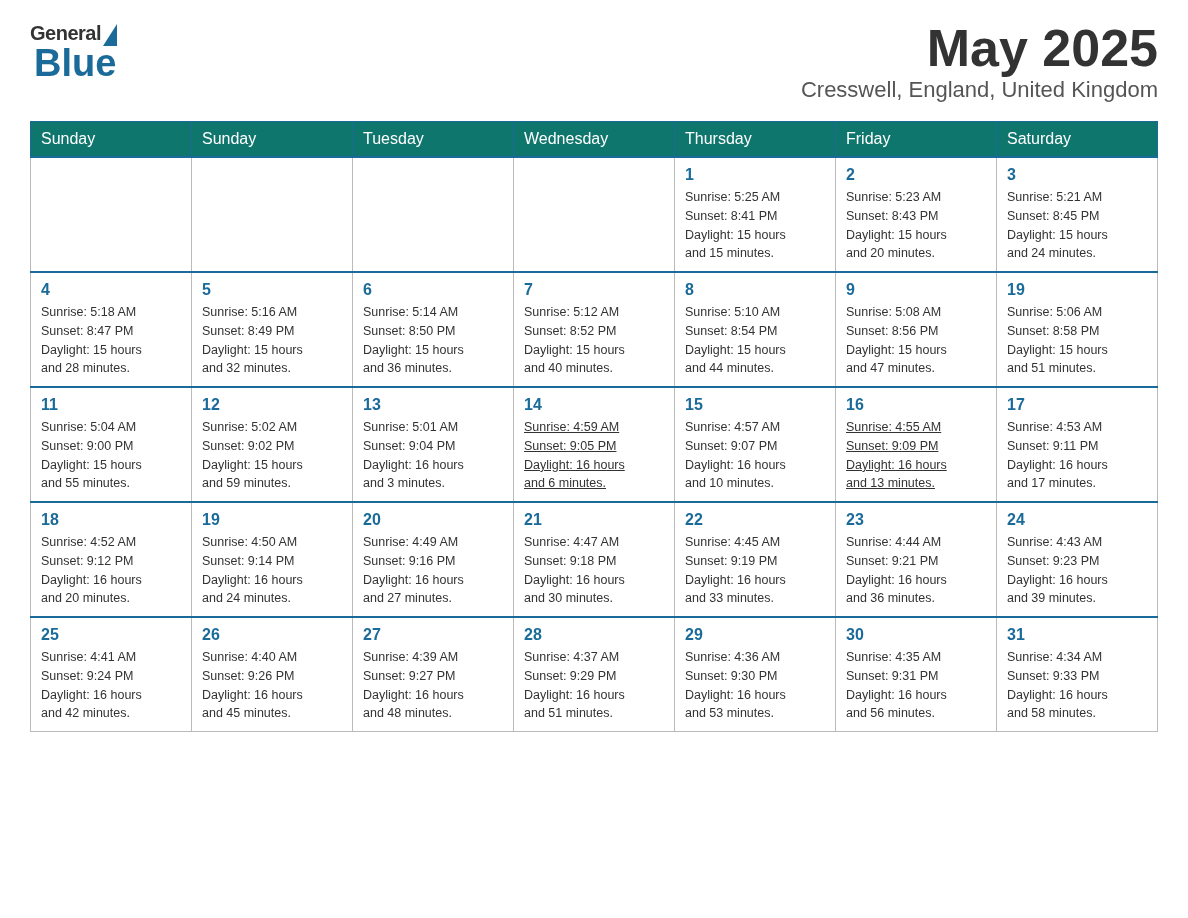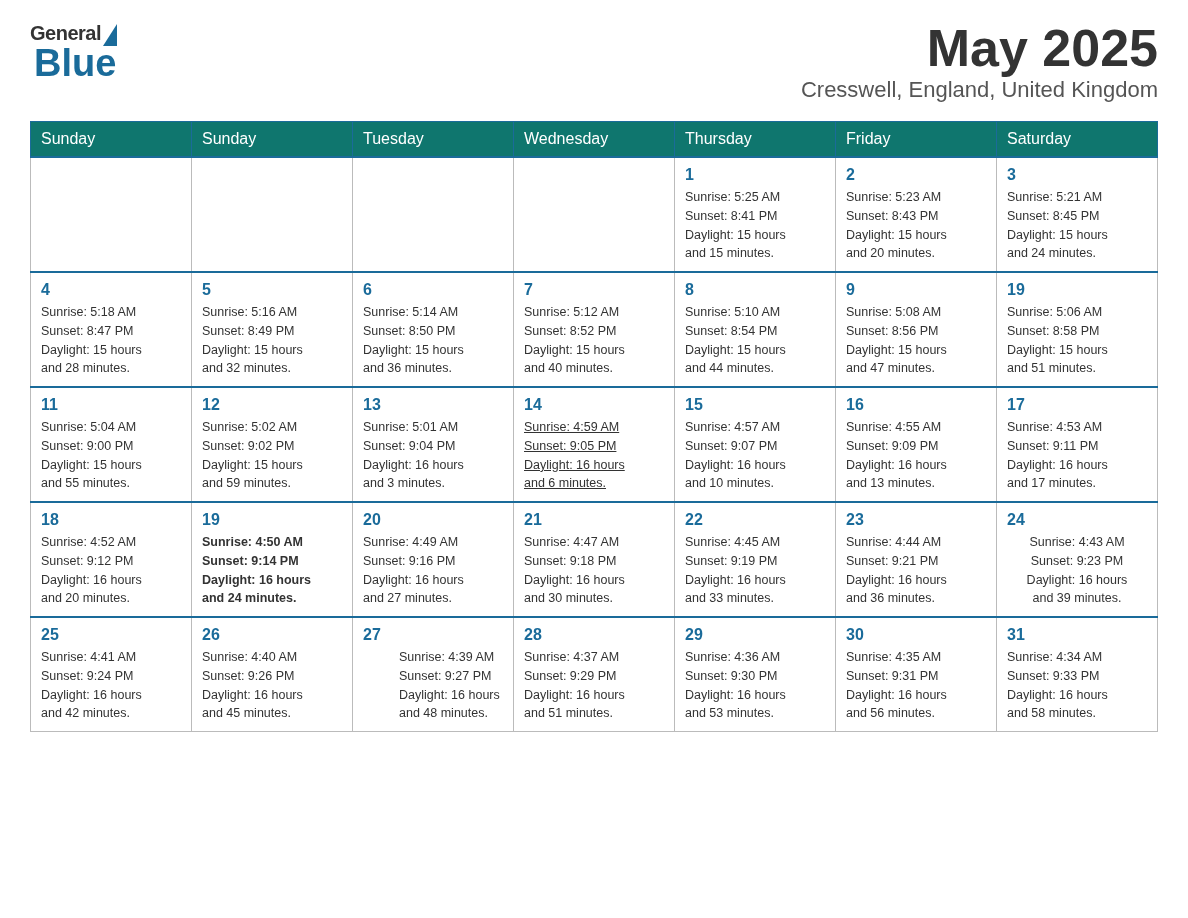--- a/index.html
+++ b/index.html
@@ -238,21 +238,21 @@
         </td>
         <td>
           <span class="day-num">15</span>
           <div class="day-info" style="white-space: pre-line;">Sunrise: 4:57 AM
 Sunset: 9:07 PM
 Daylight: 16 hours
 and 10 minutes.</div>
         </td>
         <td>
           <span class="day-num">16</span>
-          <div class="day-info" style="white-space: pre-line;">Sunrise: 4:55 AM
+          <div class="day-info" style="white-space: pre-line; text-decoration: underline;">Sunrise: 4:55 AM
 Sunset: 9:09 PM
 Daylight: 16 hours
 and 13 minutes.</div>
         </td>
         <td>
           <span class="day-num">17</span>
           <div class="day-info" style="white-space: pre-line;">Sunrise: 4:53 AM
 Sunset: 9:11 PM
 Daylight: 16 hours
 and 17 minutes.</div>
@@ -261,21 +261,21 @@
       <tr class="week-row">
         <td>
           <span class="day-num">18</span>
           <div class="day-info" style="white-space: pre-line;">Sunrise: 4:52 AM
 Sunset: 9:12 PM
 Daylight: 16 hours
 and 20 minutes.</div>
         </td>
         <td>
           <span class="day-num">19</span>
-          <div class="day-info" style="white-space: pre-line; font-weight: bold;">Sunrise: 4:50 AM
+          <div class="day-info" style="white-space: pre-line;">Sunrise: 4:50 AM
 Sunset: 9:14 PM
 Daylight: 16 hours
 and 24 minutes.</div>
         </td>
         <td>
           <span class="day-num">20</span>
           <div class="day-info" style="white-space: pre-line;">Sunrise: 4:49 AM
 Sunset: 9:16 PM
 Daylight: 16 hours
 and 27 minutes.</div>
@@ -296,21 +296,21 @@
         </td>
         <td>
           <span class="day-num">23</span>
           <div class="day-info" style="white-space: pre-line;">Sunrise: 4:44 AM
 Sunset: 9:21 PM
 Daylight: 16 hours
 and 36 minutes.</div>
         </td>
         <td>
           <span class="day-num">24</span>
-          <div class="day-info" style="white-space: pre-line; text-align: center;">Sunrise: 4:43 AM
+          <div class="day-info" style="white-space: pre-line;">Sunrise: 4:43 AM
 Sunset: 9:23 PM
 Daylight: 16 hours
 and 39 minutes.</div>
         </td>
       </tr>
       <tr class="week-row">
         <td>
           <span class="day-num">25</span>
           <div class="day-info" style="white-space: pre-line;">Sunrise: 4:41 AM
 Sunset: 9:24 PM
@@ -319,21 +319,21 @@
         </td>
         <td>
           <span class="day-num">26</span>
           <div class="day-info" style="white-space: pre-line;">Sunrise: 4:40 AM
 Sunset: 9:26 PM
 Daylight: 16 hours
 and 45 minutes.</div>
         </td>
         <td>
           <span class="day-num">27</span>
-          <div class="day-info" style="white-space: pre-line; margin-left: 36px;">Sunrise: 4:39 AM
+          <div class="day-info" style="white-space: pre-line;">Sunrise: 4:39 AM
 Sunset: 9:27 PM
 Daylight: 16 hours
 and 48 minutes.</div>
         </td>
         <td>
           <span class="day-num">28</span>
           <div class="day-info" style="white-space: pre-line;">Sunrise: 4:37 AM
 Sunset: 9:29 PM
 Daylight: 16 hours
 and 51 minutes.</div>

